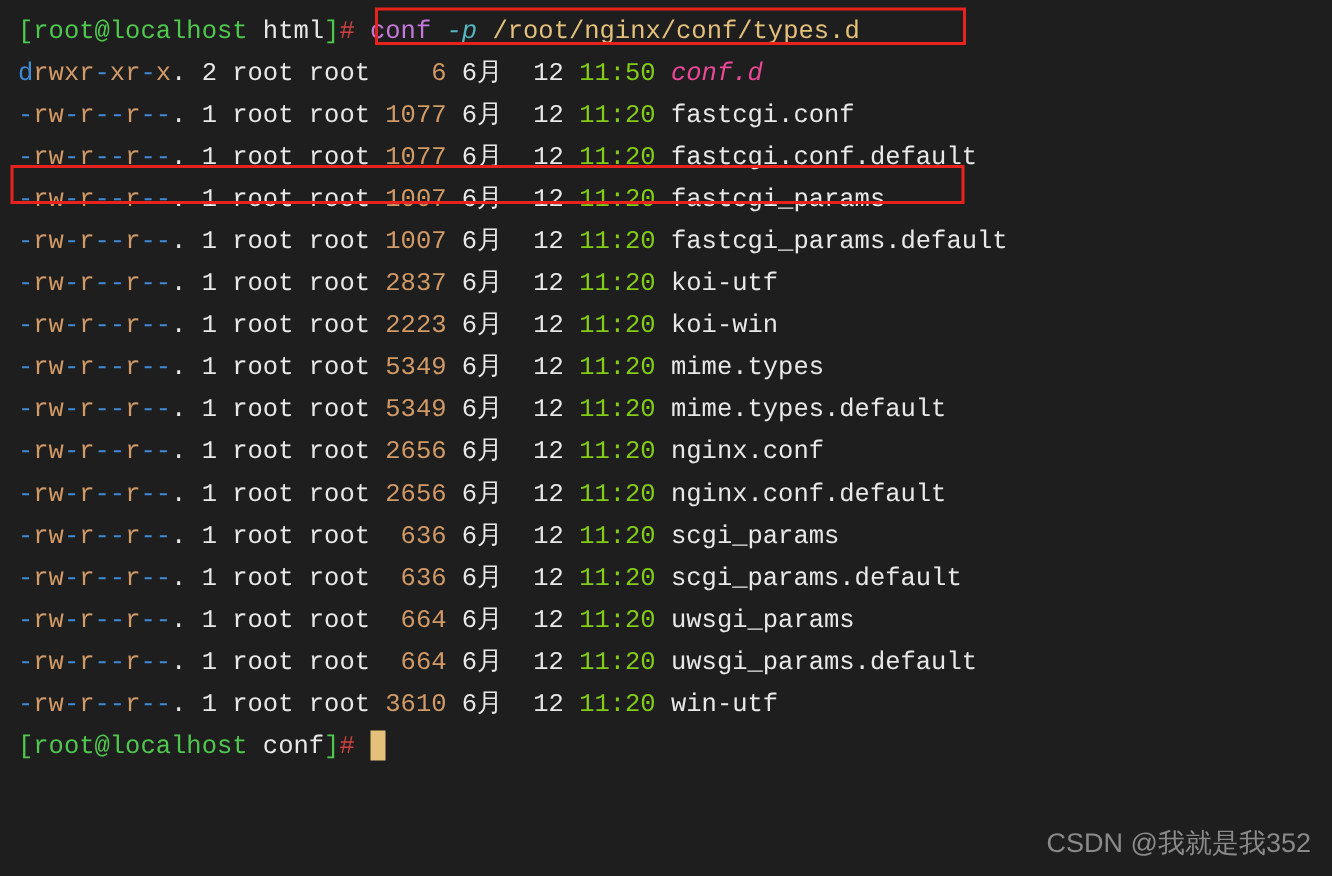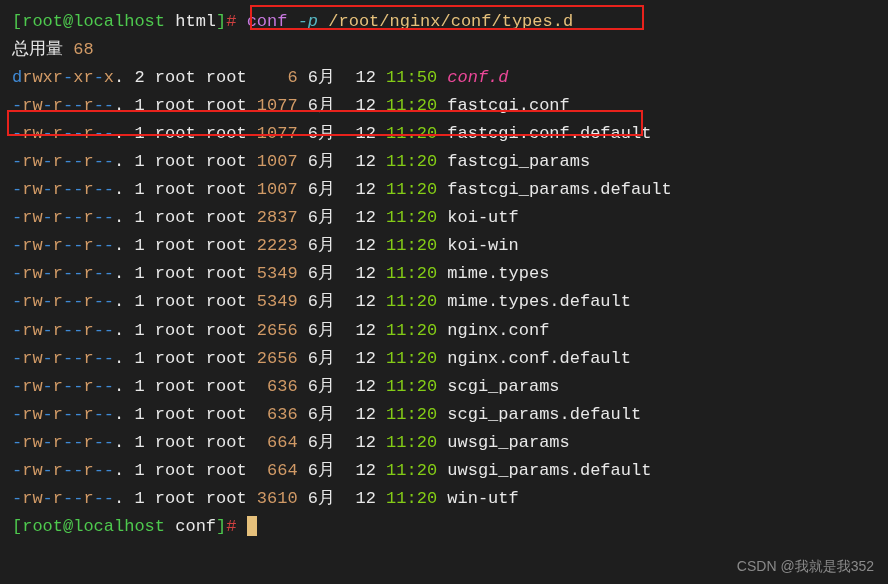--- a/index.html
+++ b/index.html
@@ -47,41 +47,40 @@
       top: 110px;
       left: 7px;
       width: 636px;
       height: 26px;
     }
     .watermark {
       position: absolute;
       bottom: 6px;
       right: 14px;
       color: #8a8a8a;
-      font-size: 14px;
+      font-size: 18px;
       font-family: sans-serif;
     }
     .cursor {
       display: inline-block;
       width: 10px;
       height: 20px;
       background: #e5c07b;
       vertical-align: middle;
     }
   </style>
 </head>
 <body>
 
 <div>
 
 <div class="line"><span class="green">[</span><span class="green">root@localhost</span><span class="white"> html</span><span class="green">]</span><span class="red-hash"># </span><span class="magenta">conf </span><span class="cyan-ital">-p </span><span class="yellow">/root/nginx/conf/types.d</span></div>
 
 
 
-<div class="line"><span class="white">总用量 </span><span class="orange">68</span></div>
 
 <div id="listing">
       <div class="line"><span class="blue-dim">d</span><span class="orange">rwx</span><span class="orange">r</span><span class="blue-dim">-</span><span class="orange">x</span><span class="orange">r</span><span class="blue-dim">-</span><span class="orange">x</span><span class="white">. </span><span class="white">2</span><span class="white"> root root    </span><span class="orange">6</span><span class="white"> 6月  </span><span class="white">12 </span><span class="yellow-green">11:50</span><span> </span><span class="blue-link">conf.d</span></div>
       <div class="line"><span class="blue-dim">-</span><span class="orange">rw</span><span class="blue-dim">-</span><span class="orange">r</span><span class="blue-dim">--</span><span class="orange">r</span><span class="blue-dim">--</span><span class="white">. </span><span class="white">1</span><span class="white"> root root </span><span class="orange">1077</span><span class="white"> 6月  </span><span class="white">12 </span><span class="yellow-green">11:20</span><span> </span><span class="white">fastcgi.conf</span></div>
       <div class="line"><span class="blue-dim">-</span><span class="orange">rw</span><span class="blue-dim">-</span><span class="orange">r</span><span class="blue-dim">--</span><span class="orange">r</span><span class="blue-dim">--</span><span class="white">. </span><span class="white">1</span><span class="white"> root root </span><span class="orange">1077</span><span class="white"> 6月  </span><span class="white">12 </span><span class="yellow-green">11:20</span><span> </span><span class="white">fastcgi.conf.default</span></div>
       <div class="line"><span class="blue-dim">-</span><span class="orange">rw</span><span class="blue-dim">-</span><span class="orange">r</span><span class="blue-dim">--</span><span class="orange">r</span><span class="blue-dim">--</span><span class="white">. </span><span class="white">1</span><span class="white"> root root </span><span class="orange">1007</span><span class="white"> 6月  </span><span class="white">12 </span><span class="yellow-green">11:20</span><span> </span><span class="white">fastcgi_params</span></div>
       <div class="line"><span class="blue-dim">-</span><span class="orange">rw</span><span class="blue-dim">-</span><span class="orange">r</span><span class="blue-dim">--</span><span class="orange">r</span><span class="blue-dim">--</span><span class="white">. </span><span class="white">1</span><span class="white"> root root </span><span class="orange">1007</span><span class="white"> 6月  </span><span class="white">12 </span><span class="yellow-green">11:20</span><span> </span><span class="white">fastcgi_params.default</span></div>
       <div class="line"><span class="blue-dim">-</span><span class="orange">rw</span><span class="blue-dim">-</span><span class="orange">r</span><span class="blue-dim">--</span><span class="orange">r</span><span class="blue-dim">--</span><span class="white">. </span><span class="white">1</span><span class="white"> root root </span><span class="orange">2837</span><span class="white"> 6月  </span><span class="white">12 </span><span class="yellow-green">11:20</span><span> </span><span class="white">koi-utf</span></div>
       <div class="line"><span class="blue-dim">-</span><span class="orange">rw</span><span class="blue-dim">-</span><span class="orange">r</span><span class="blue-dim">--</span><span class="orange">r</span><span class="blue-dim">--</span><span class="white">. </span><span class="white">1</span><span class="white"> root root </span><span class="orange">2223</span><span class="white"> 6月  </span><span class="white">12 </span><span class="yellow-green">11:20</span><span> </span><span class="white">koi-win</span></div>
       <div class="line"><span class="blue-dim">-</span><span class="orange">rw</span><span class="blue-dim">-</span><span class="orange">r</span><span class="blue-dim">--</span><span class="orange">r</span><span class="blue-dim">--</span><span class="white">. </span><span class="white">1</span><span class="white"> root root </span><span class="orange">5349</span><span class="white"> 6月  </span><span class="white">12 </span><span class="yellow-green">11:20</span><span> </span><span class="white">mime.types</span></div>

